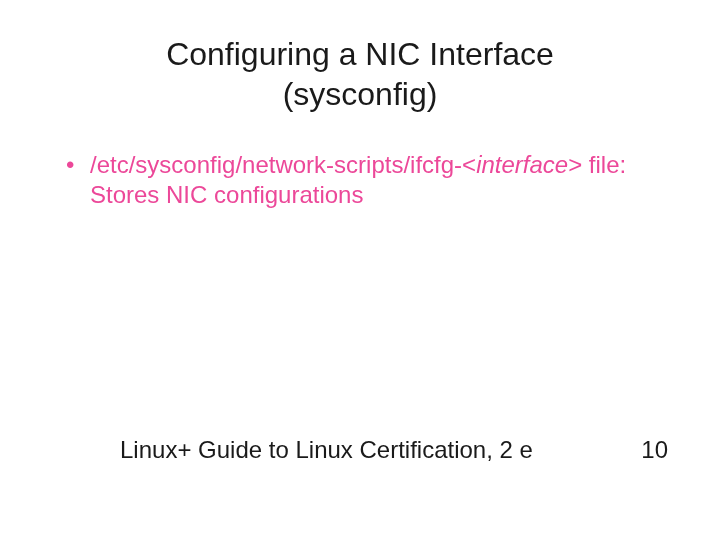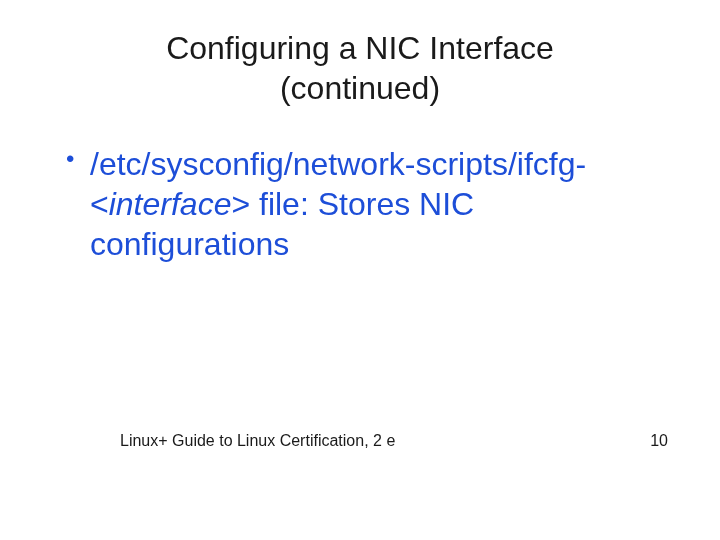--- a/index.html
+++ b/index.html
@@ -7,72 +7,73 @@
   body {
     font-family: Arial, Helvetica, sans-serif;
     background: #ffffff;
     color: #1a1a1a;
     position: relative;
   }
   .slide {
     width: 720px;
     height: 484px;
     position: relative;
-    padding: 24px 48px 0 48px;
+    padding: 16px 48px 0 48px;
+    margin-top: 14px;
   }
   .title {
     text-align: center;
     font-size: 32px;
     font-weight: 400;
     line-height: 1.25;
     margin-top: 4px;
     margin-bottom: 36px;
     color: #1a1a1a;
   }
   .bullets {
     list-style: none;
     padding-left: 12px;
   }
   .bullets > li {
     position: relative;
-    font-size: 32px;
+    font-size: 24px;
     line-height: 1.25;
-    color: #1d4ed8;
+    color: #ec4899;
     padding-left: 30px;
     margin-bottom: 4px;
   }
   .bullets > li::before {
     content: "•";
     position: absolute;
     left: 6px;
     top: 0;
     font-size: 24px;
     line-height: 1.25;
   }
   .em { font-style: italic; }
   .footer {
     position: absolute;
     left: 0; right: 0;
     bottom: 34px;
     padding: 0 52px 0 120px;
     display: flex;
     justify-content: space-between;
     align-items: flex-end;
-    font-size: 16px;
+    font-size: 24px;
     color: #1a1a1a;
   }
 </style>
 </head>
 <body>
 
 <div class="slide">
 
   <h1 class="title">
     <span>Configuring a NIC Interface</span><br>
-    <span>(continued)</span>
+    <span>(sysconfig)</span>
   </h1>
 
   <ul class="bullets">
     <li>
       <span>/etc/sysconfig/network-scripts/ifcfg-</span><span>&lt;</span><span class="em">interface</span><span>&gt;</span><span> file: Stores NIC configurations</span>
     </li>
   </ul>
 
   <div class="footer">
     <span>Linux+ Guide to Linux Certification, 2 e</span>

